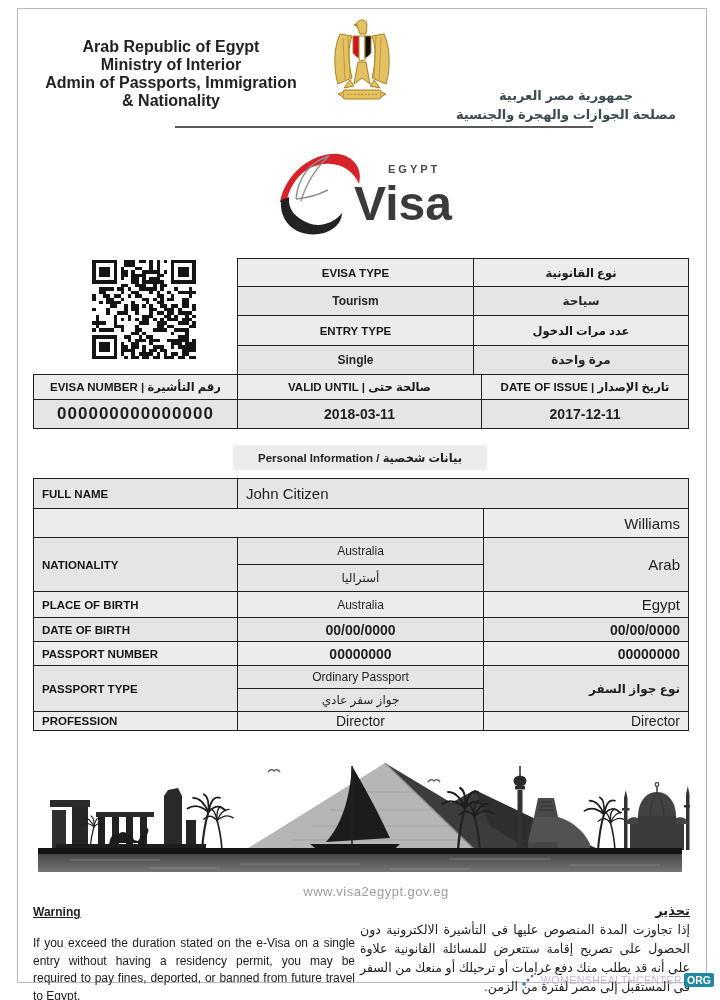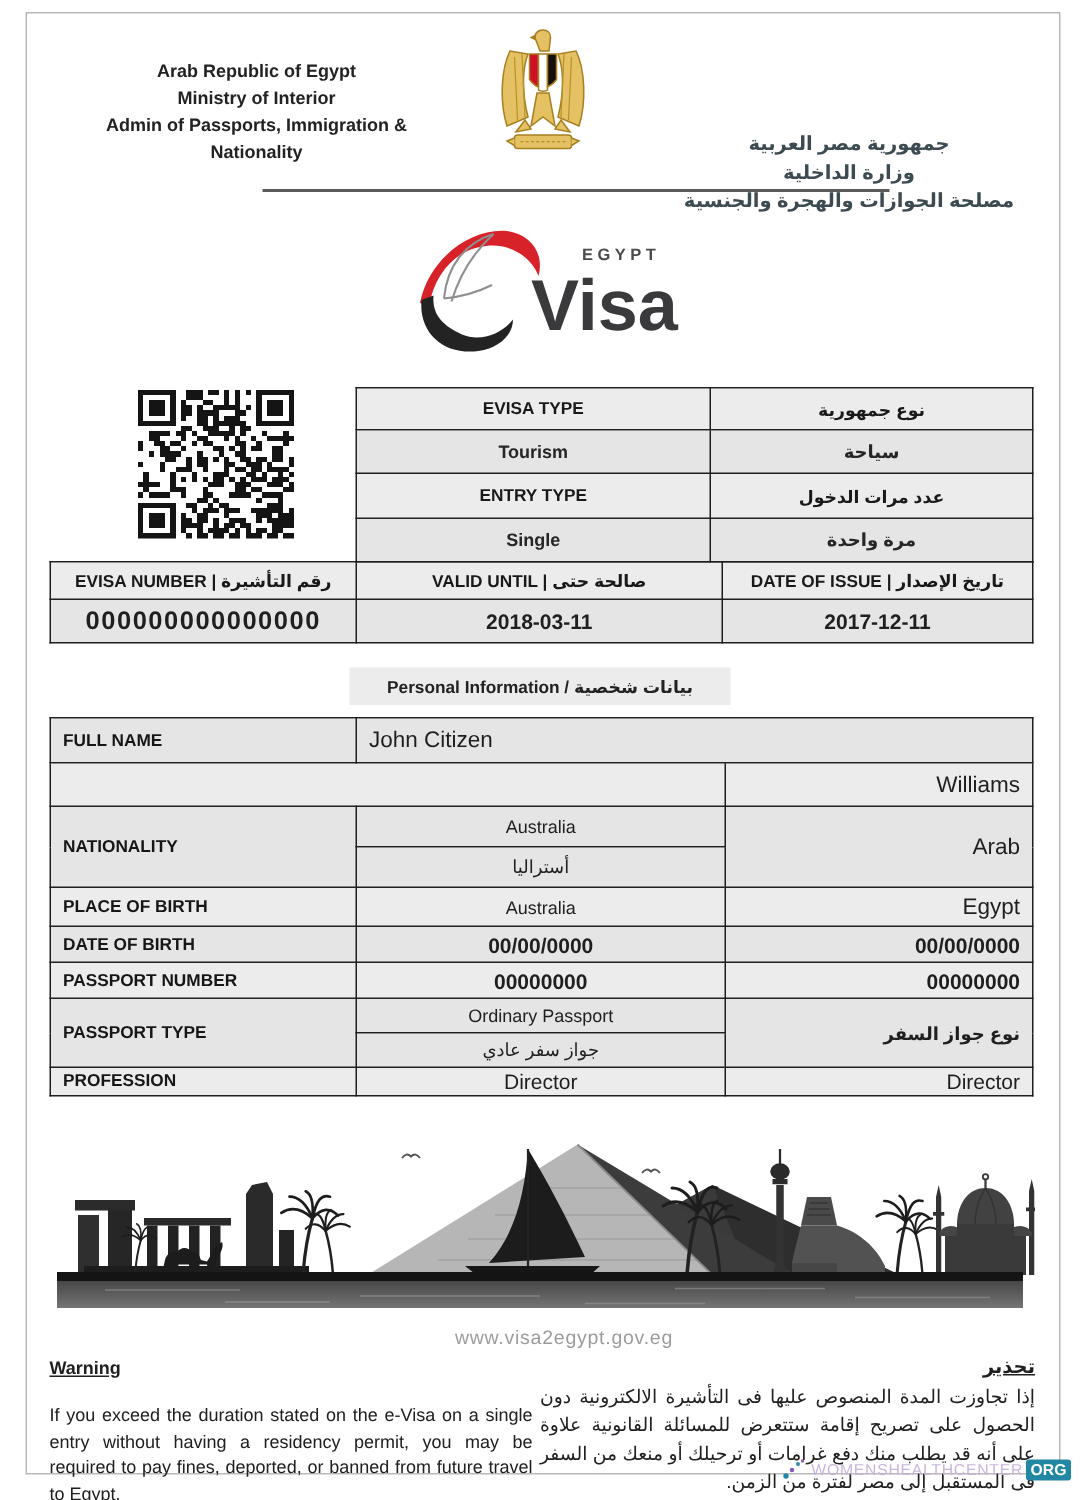--- a/index.html
+++ b/index.html
@@ -5,21 +5,21 @@
   html,body{margin:0;padding:0;}
   body{
     width:720px;height:1000px;position:relative;overflow:hidden;
     background:#ffffff;color:#1f1f1f;
     font-family:"Liberation Sans","DejaVu Sans",sans-serif;
   }
   .abs{position:absolute;}
   .page-border{left:17px;top:8px;width:688px;height:973px;border:1px solid #b9b9b9;}
 
   
-  .hdr-en{left:40px;top:38px;width:262px;text-align:center;font-weight:bold;font-size:12px;line-height:18px;color:#222;}
+  .hdr-en{left:40px;top:38px;width:262px;text-align:center;font-weight:bold;font-size:16px;line-height:18px;color:#222;}
   .hdr-ar{left:452px;top:40px;width:228px;text-align:center;font-weight:bold;font-size:13px;line-height:19px;color:#3c4a52;direction:rtl;margin-top:46px;}
   .emblem{left:330px;top:12px;width:64px;height:94px;}
   .hdr-line{left:175px;top:126px;width:418px;height:2px;background:#5a5a5a;}
 
   
   .logo{left:262px;top:146px;width:200px;height:92px;}
 
   
   .qr{left:92px;top:260px;width:104px;height:99px;}
 
@@ -104,21 +104,20 @@
     <g>
       <rect x="13" y="78" width="38" height="9" rx="2" fill="#e4c264" stroke="#a87f1f"></rect>
       <path d="M13,80 L8,82 L13,85 M51,80 L56,82 L51,85" fill="#e4c264" stroke="#a87f1f"></path>
       <path d="M17,82.5 h30" stroke="#a87f1f" stroke-width=".8" stroke-dasharray="2,1.5"></path>
     </g>
   </svg>
 </div>
 
 <div class="abs hdr-ar">
   <div>جمهورية مصر العربية</div>
-  <div>وزارة الداخلية</div>
   <div>مصلحة الجوازات والهجرة والجنسية</div>
 </div>
 
 <div class="abs hdr-line"></div>
 
 <div class="abs logo">
   <svg viewBox="0 0 200 92" width="200" height="92">
     <path d="M18,56 C24,26 52,6 76,8 C92,10 101,23 97,38 C92,25 78,16 62,18 C42,20 28,36 24,58 Z" fill="#d8222a"></path>
     <path d="M19,54 C17,77 35,91 57,88 C71,86 80,77 80,67 C72,77 58,82 46,77 C33,71 26,64 27,51 Z" fill="#232323"></path>
     <g fill="none" stroke="#8f8f8f" stroke-width="1.4">
@@ -464,21 +463,21 @@
     </svg></div>
 
 <table class="abs vtable">
   <colgroup>
       <col style="width:236px">
       <col style="width:215px">
     </colgroup>
   <tbody>
       <tr style="height:28px">
     <td class="g hcell">EVISA TYPE</td>
-    <td class="g hcell arc">نوع جمهورية</td>
+    <td class="g hcell arc">نوع القانونية</td>
   </tr>
   <tr style="height:29px">
     <td class="w vcell">Tourism</td>
     <td class="w vcell arc">سياحة</td>
   </tr>
   <tr style="height:30px">
     <td class="g hcell">ENTRY TYPE</td>
     <td class="g hcell arc">عدد مرات الدخول</td>
   </tr>
   <tr style="height:29px">

